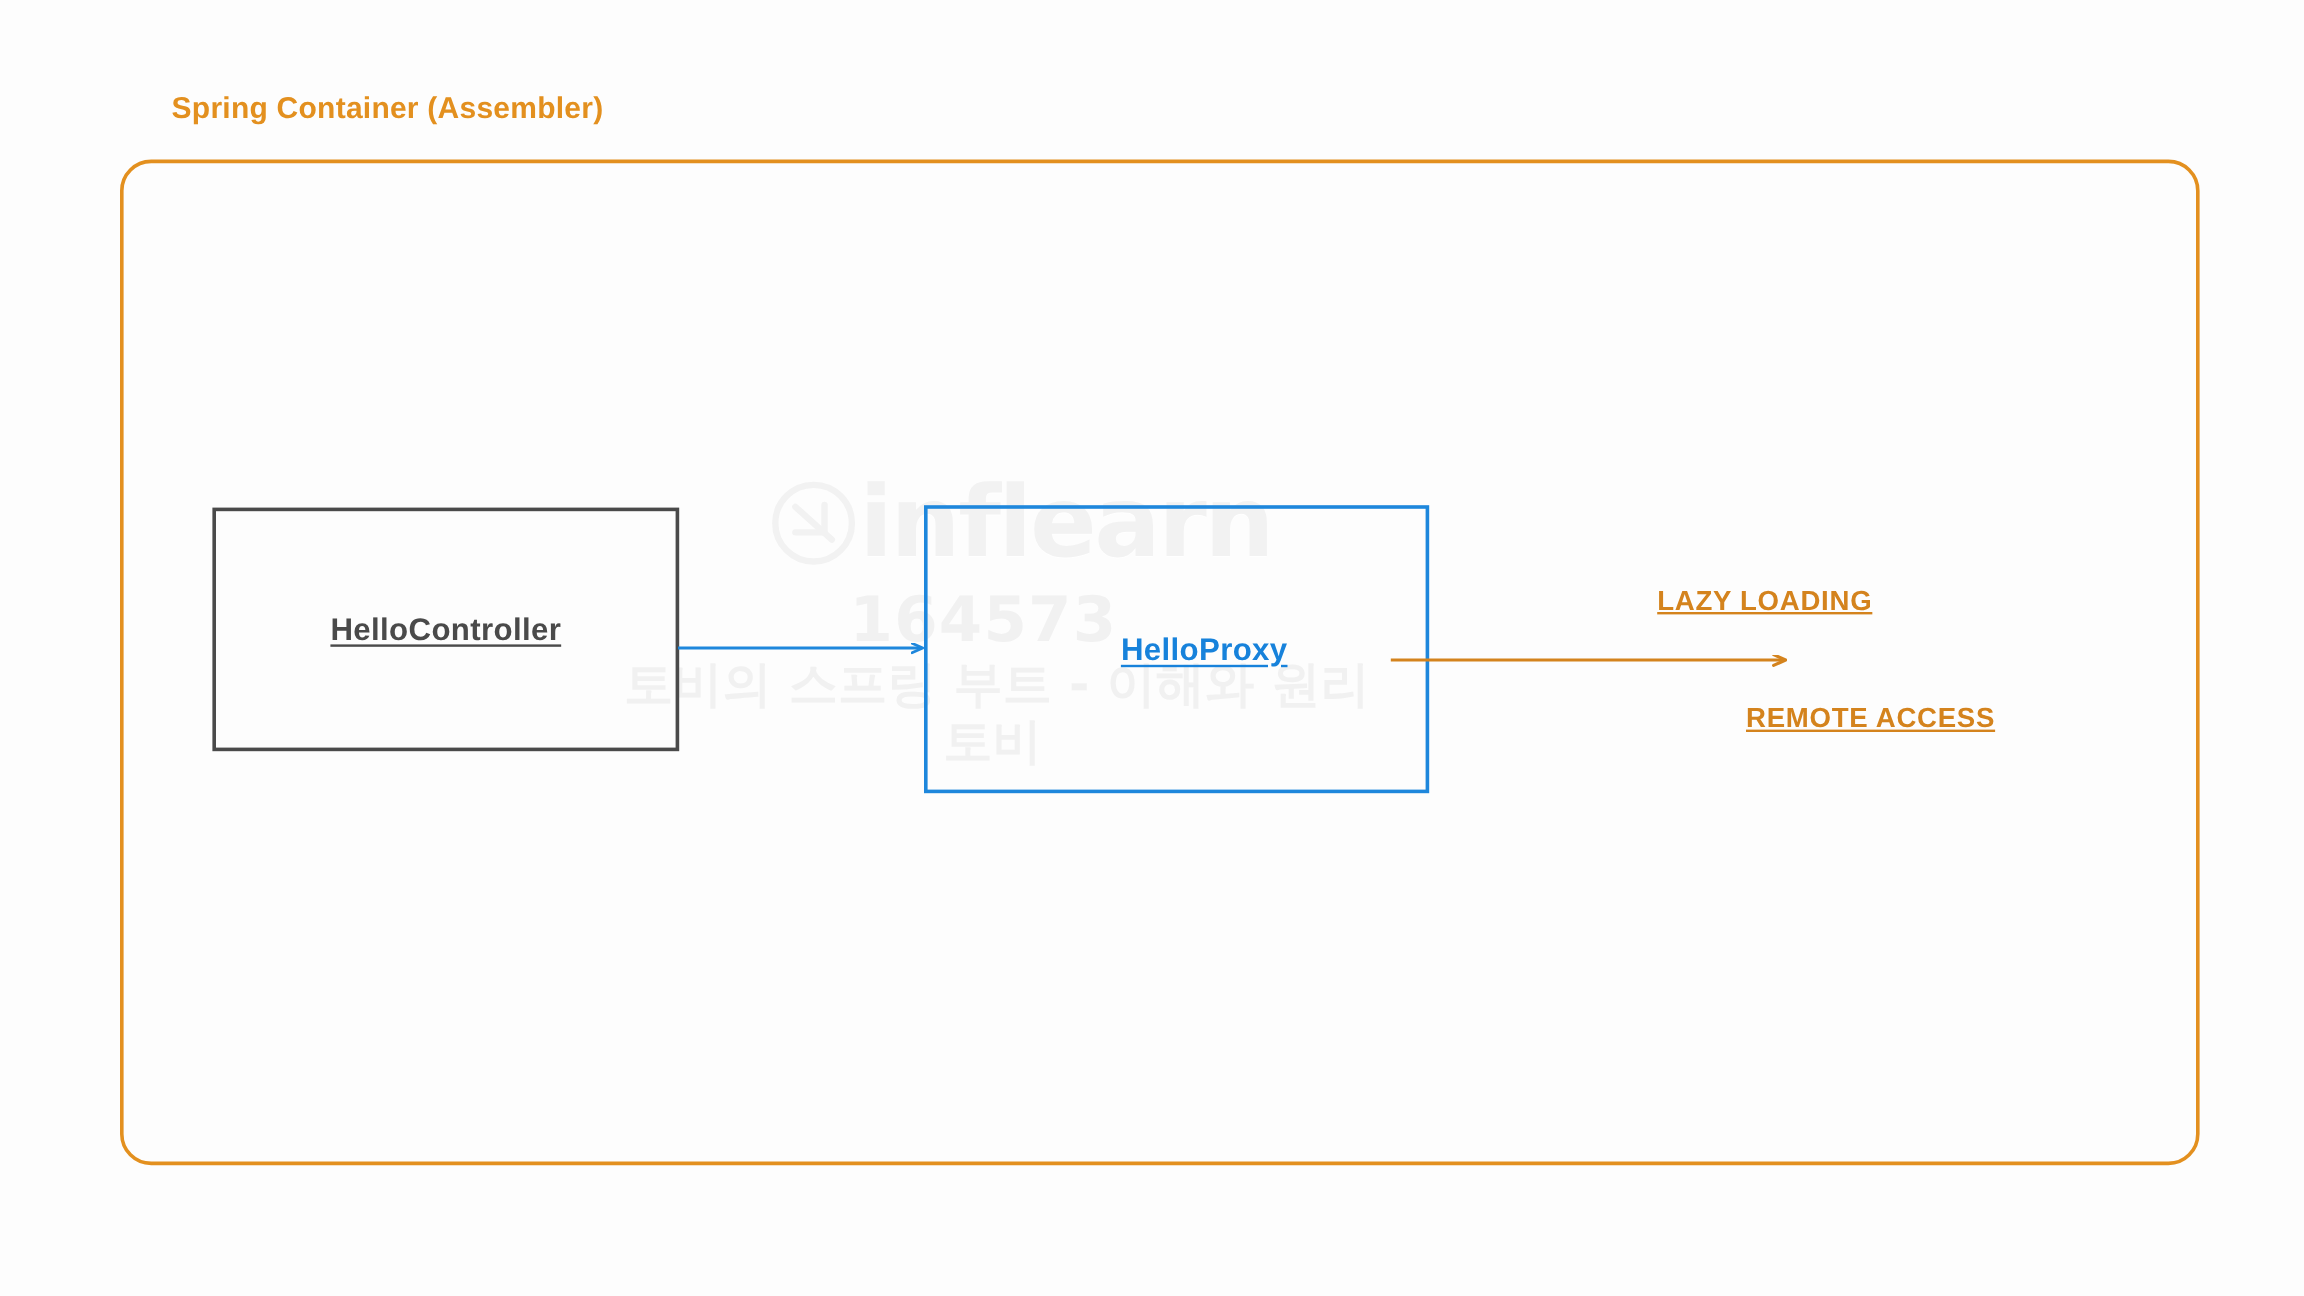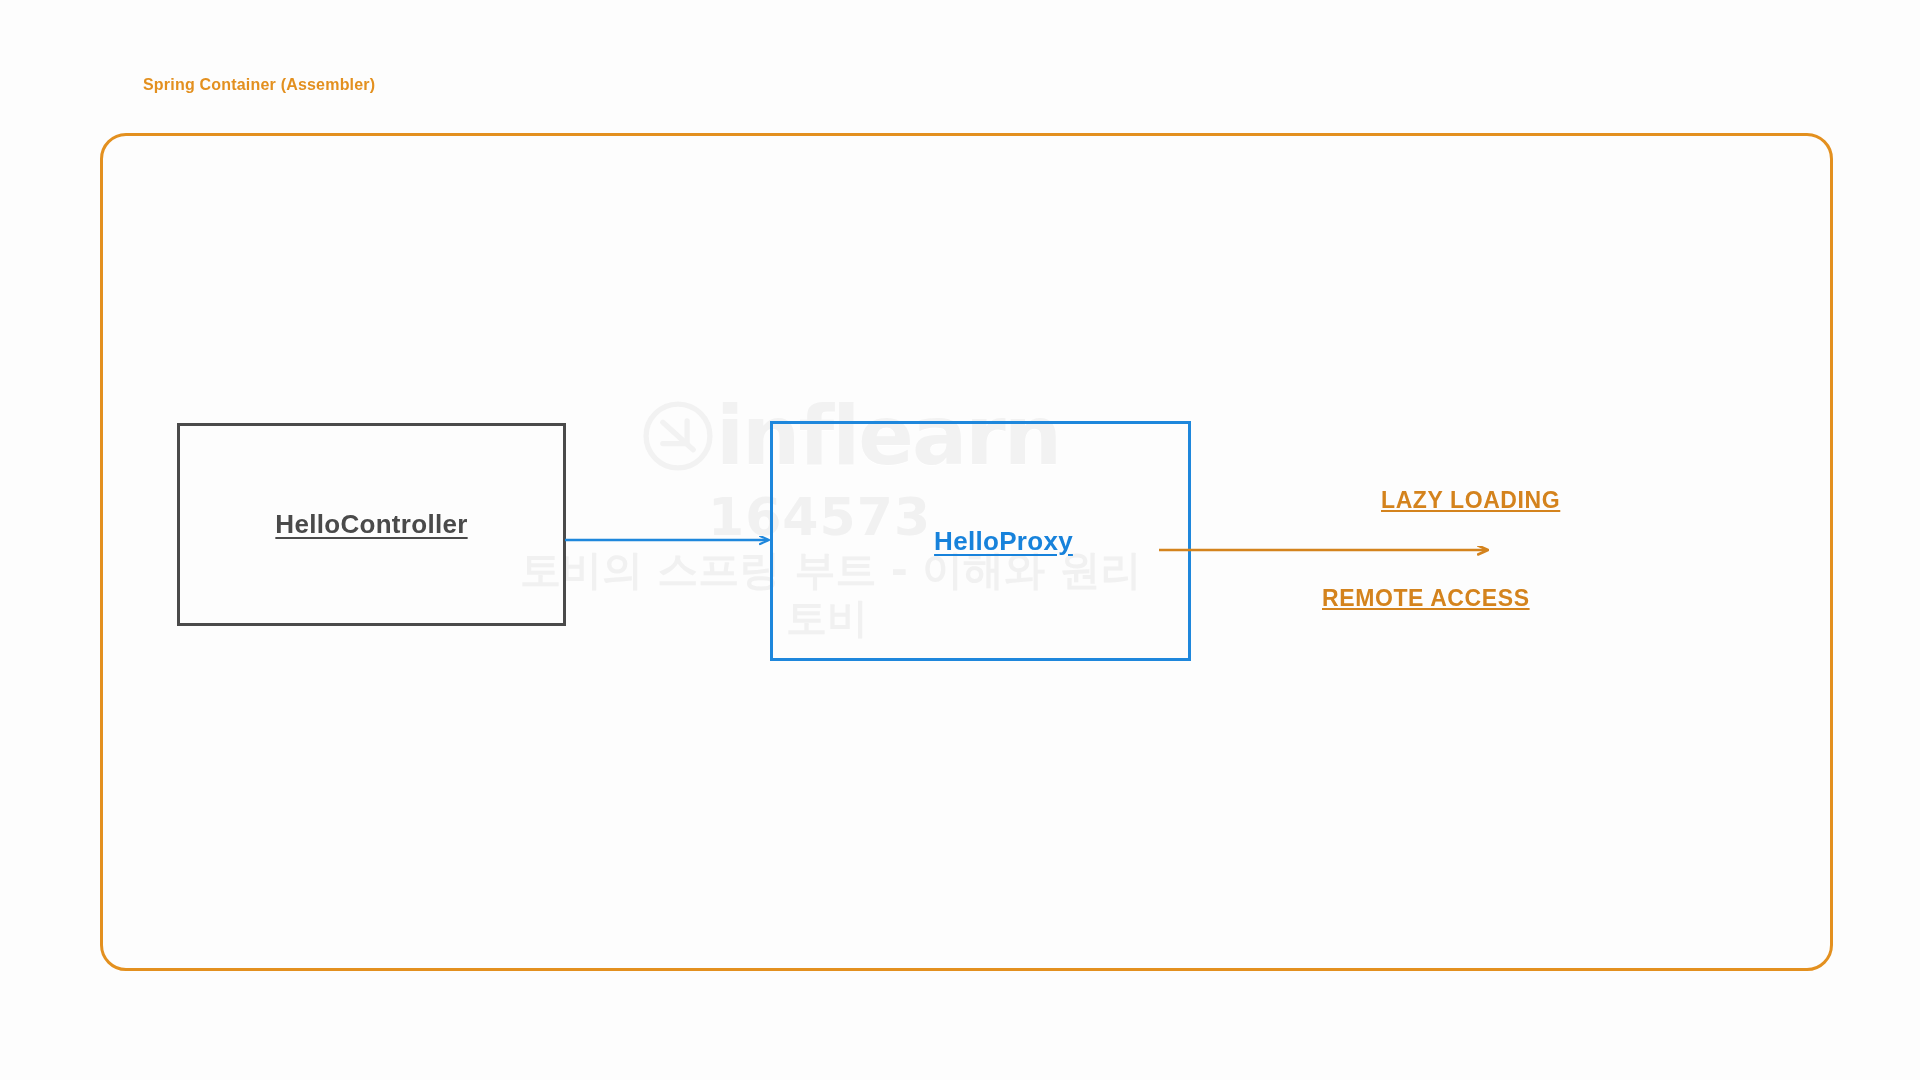--- a/index.html
+++ b/index.html
@@ -86,21 +86,21 @@
     font-weight: 700;
     color: #f1f1f1;
     font-family: "DejaVu Sans", sans-serif;
   }
 
   
   .container-title {
     position: absolute;
     left: 143px;
     top: 76px;
-    font-size: 16px;
+    font-size: 25px;
     font-weight: 700;
     color: #e3901f;
     letter-spacing: 0.2px;
     z-index: 4;
     white-space: nowrap;
   }
   .container-box {
     position: absolute;
     left: 100px;
     top: 133px;
@@ -165,21 +165,21 @@
     position: absolute;
     font-size: 23px;
     font-weight: 700;
     color: #d4831d;
     letter-spacing: 0.6px;
     white-space: nowrap;
     z-index: 3;
     text-decoration: underline;
   }
   #label-lazy-loading  { left: 1381px; top: 487px; }
-  #label-remote-access { left: 1322px; top: 585px; }
+  #label-remote-access { left: 1455px; top: 585px; }
 </style>
 </head>
 <body>
 
 <div id="canvas">
 
   <div class="watermark">
     <div class="wm-logo-row">
       <svg class="wm-mark" viewBox="0 0 100 100">
         <circle cx="50" cy="50" r="42" fill="none" stroke="#f2f2f2" stroke-width="7"></circle>

